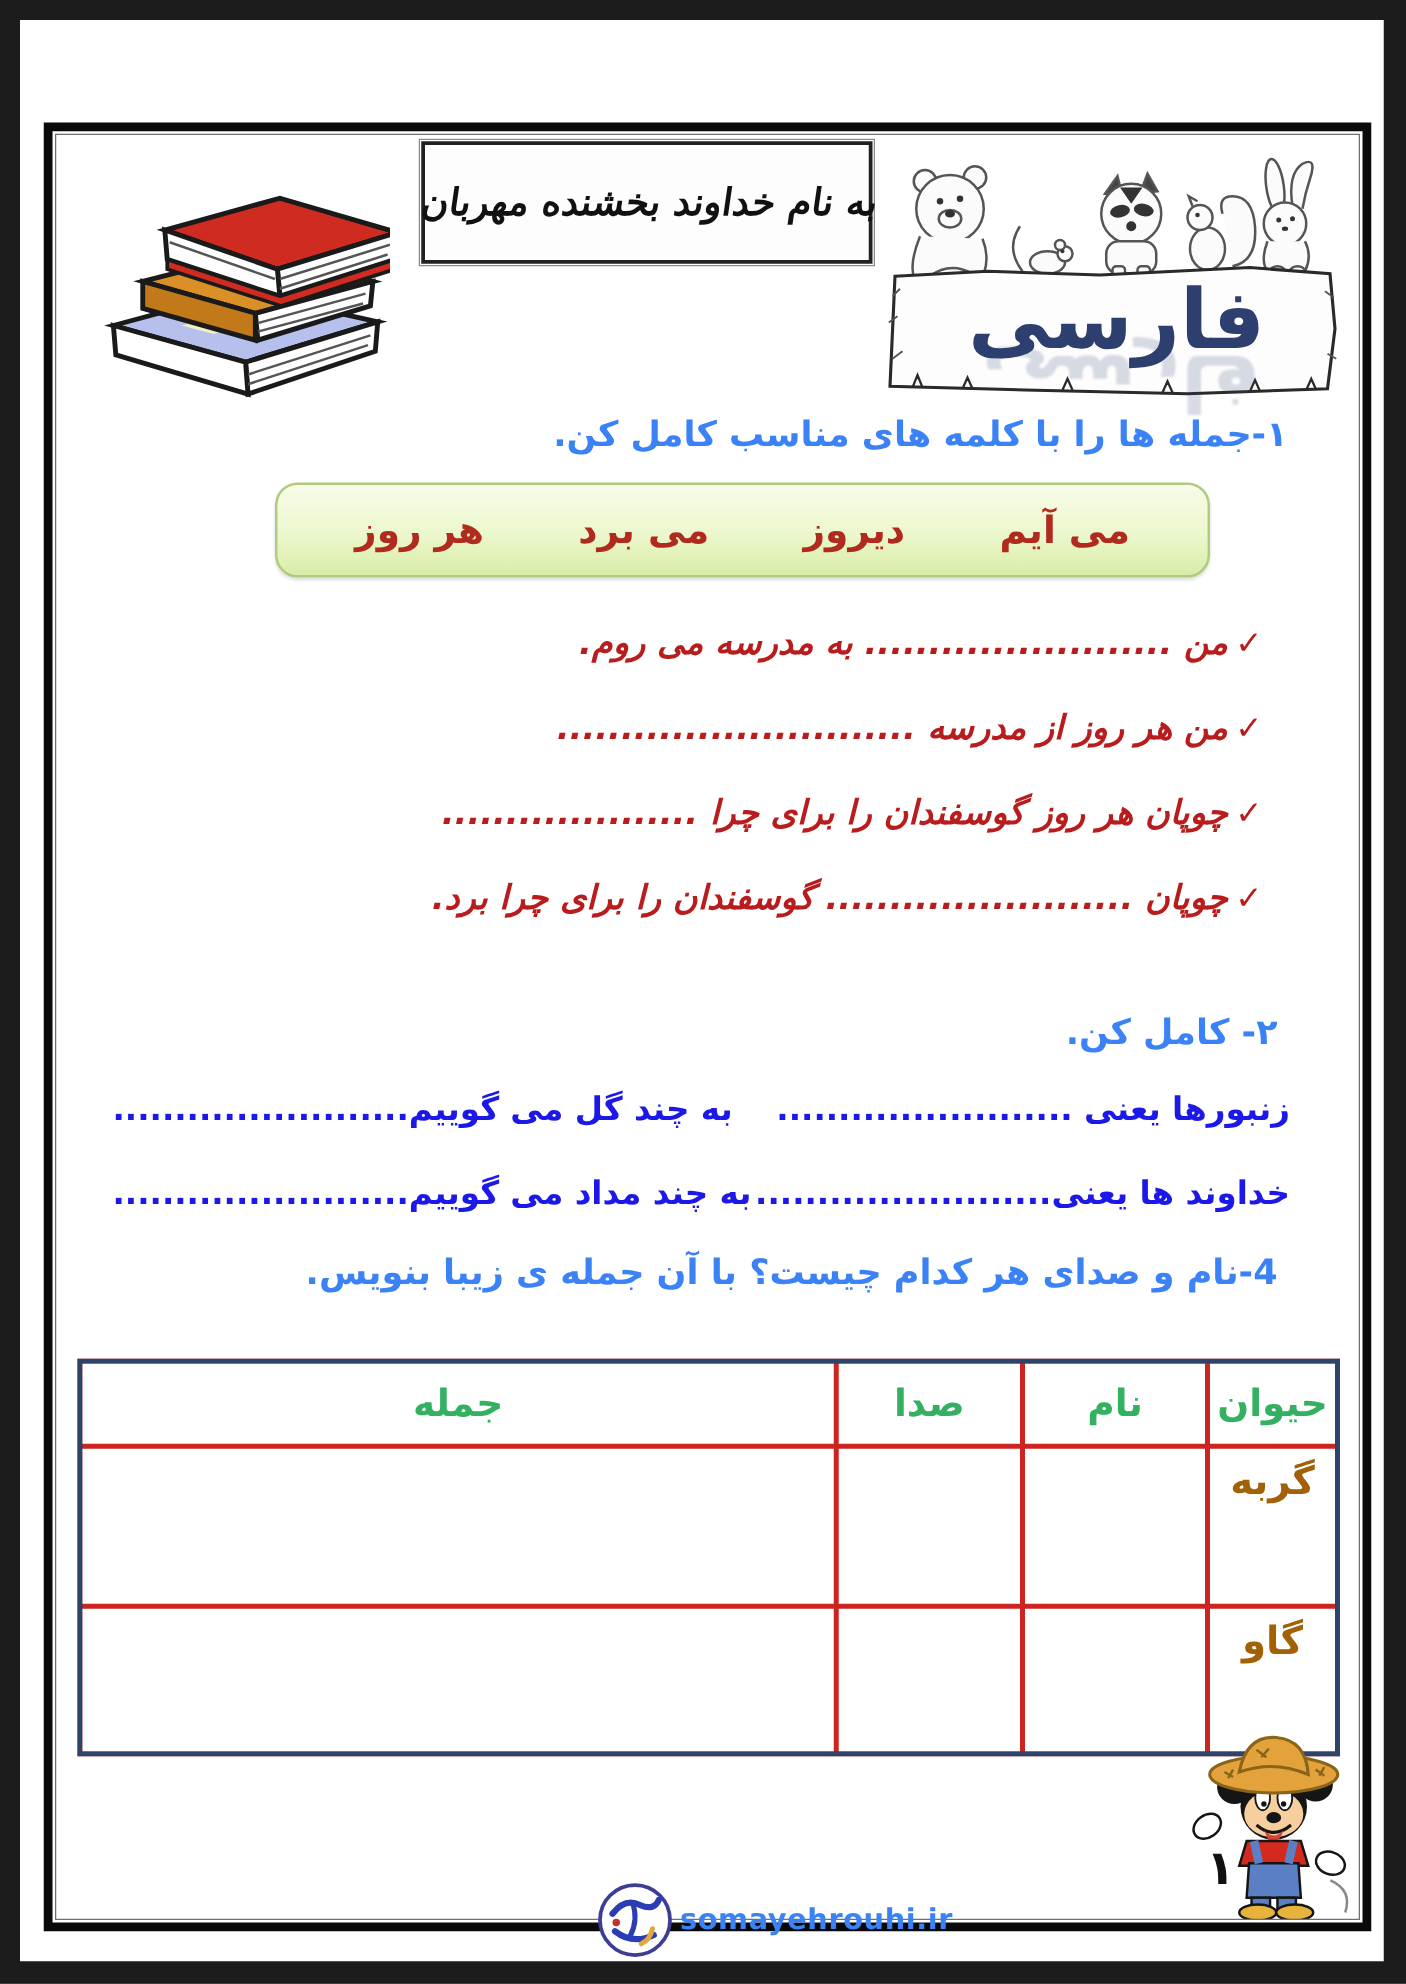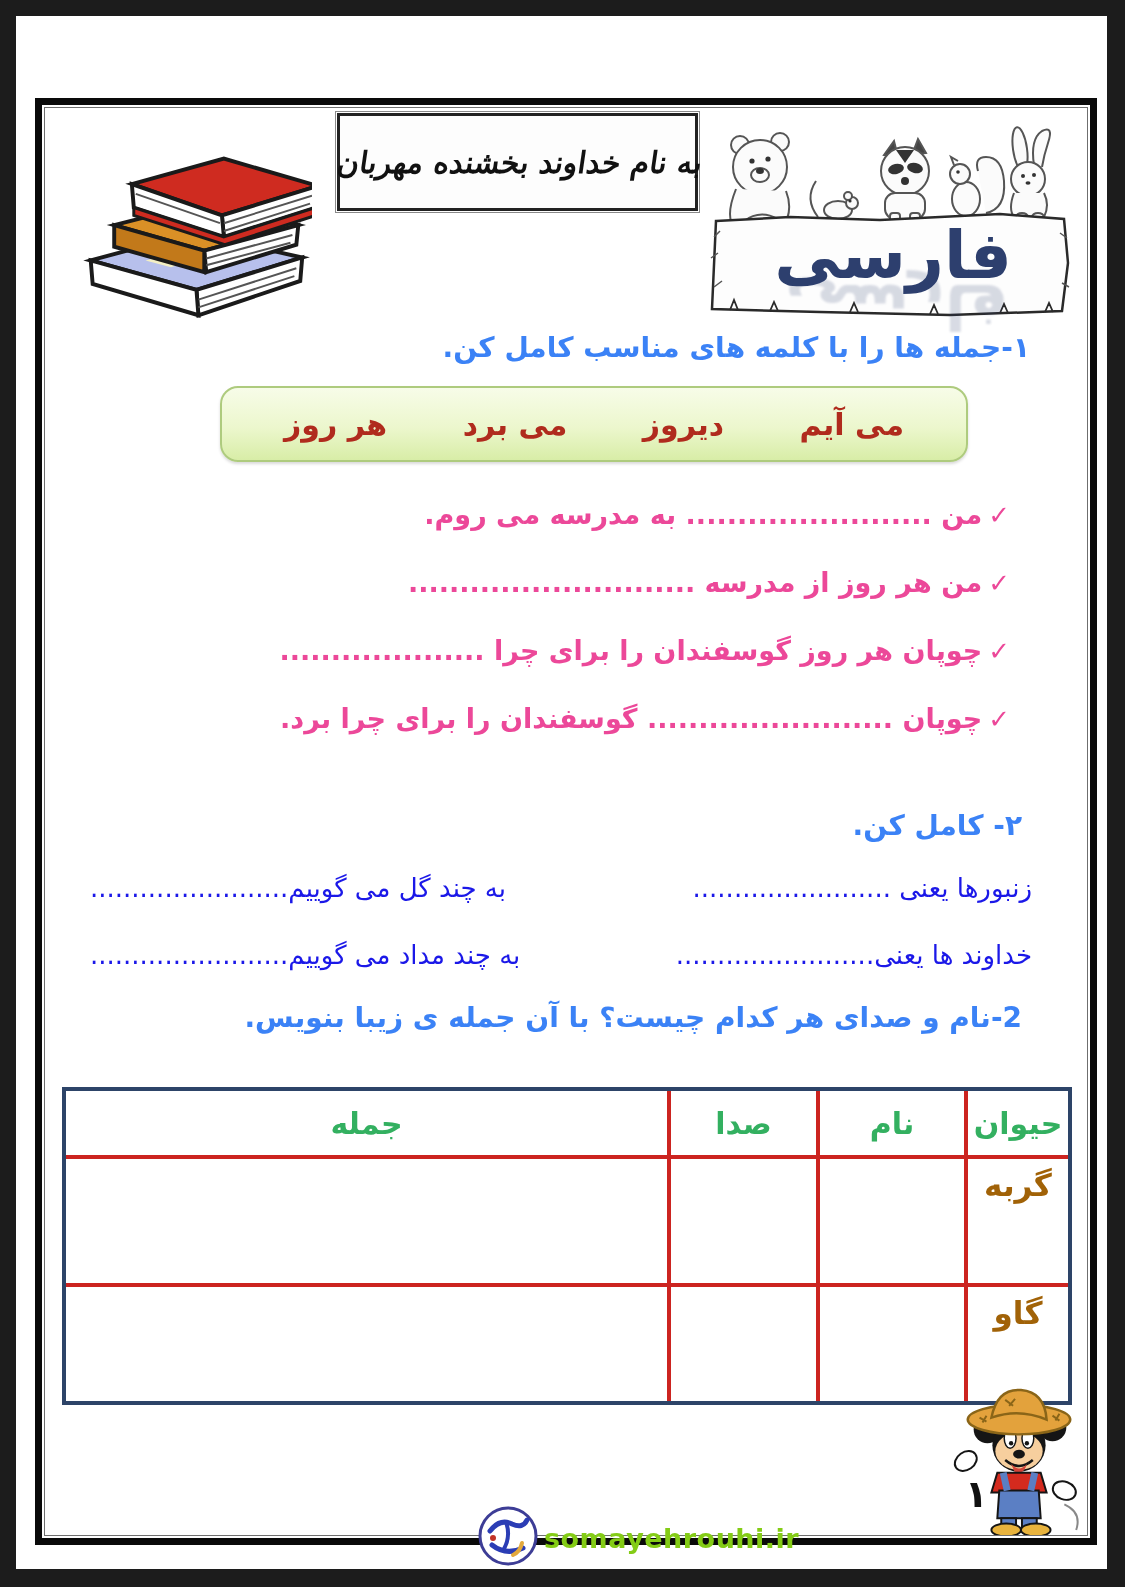--- a/index.html
+++ b/index.html
@@ -26,42 +26,42 @@
   #q3-title{top:896px;right:68px;}
 
   
   .word-bank{position:absolute;left:178px;top:281px;width:748px;height:76px;border-radius:18px;
     border:2px solid #aecb7e;background:linear-gradient(180deg,#f7fce8 0%,#ecf7cd 55%,#d8eda7 100%);
     box-shadow:0 2px 3px rgba(0,0,0,.15);display:flex;direction:rtl;align-items:center;justify-content:space-between;padding:0 62px;box-sizing:border-box;}
   .word-bank .word{font-size:30px;font-weight:bold;color:#b02b1d;white-space:nowrap;}
 
   
   .sentences{position:absolute;top:394px;left:0;right:80px;direction:rtl;}
-  .sentence{font-size:27px;font-weight:bold;color:#ec4899;margin-bottom:37px;white-space:nowrap;}
+  .sentence{font-size:27px;font-weight:bold;color:#b91c1c;margin-bottom:37px;white-space:nowrap;font-style:italic;}
   .sentence .check{display:inline-block;margin-left:6px;font-size:26px;}
 
   
   .fillrow{position:absolute;left:48px;right:58px;display:flex;direction:rtl;justify-content:space-between;}
   #fillrow-0{top:768px;}
   #fillrow-1{top:835px;}
-  .fillrow span{font-size:26px;font-weight:normal;color:#1b18e8;white-space:nowrap;}
+  .fillrow span{font-size:26px;font-weight:bold;color:#1b18e8;white-space:nowrap;}
 
   
   .q3-table{position:absolute;left:20px;top:982px;width:1010px;height:318px;box-sizing:border-box;
     border:4px solid #2d4468;background:#cc2420;display:grid;direction:rtl;
     grid-template-columns:100px 144px 145px 1fr;grid-template-rows:64px 124px 1fr;gap:4px;}
   .q3-table .cell{background:#ffffff;}
   .q3-table .head{display:flex;align-items:center;justify-content:center;font-size:30px;font-weight:bold;color:#33b060;}
   .q3-table .animal-label{font-size:31px;font-weight:bold;color:#a16207;text-align:center;padding-top:8px;}
 
   
   .mickey{position:absolute;right:2px;bottom:2px;width:138px;height:150px;}
   .page-num{position:absolute;right:102px;bottom:22px;font-size:38px;font-weight:bold;color:#111;}
   .site-logo{position:absolute;left:476px;top:1504px;width:64px;height:64px;z-index:5;}
-  .site-text{position:absolute;left:544px;top:1523px;font-size:27px;font-weight:bold;color:#84cc16;z-index:5;letter-spacing:.5px;}
+  .site-text{position:absolute;left:544px;top:1523px;font-size:23px;font-weight:bold;color:#3b82f6;z-index:5;letter-spacing:.5px;}
 </style>
 </head>
 <body>
 
 <div class="screen">
   <div class="paper"></div>
 
   <div class="frame">
 
     <svg class="books" viewBox="0 0 240 195">
@@ -175,21 +175,21 @@
     <div class="q-title" id="q2-title">۲- کامل کن.</div>
     <div class="fillrow" id="fillrow-0">
       <span>زنبورها یعنی ........................</span>
       <span>به چند گل می گوییم........................</span>
     </div>
     <div class="fillrow" id="fillrow-1">
       <span>خداوند ها یعنی........................</span>
       <span>به چند مداد می گوییم........................</span>
     </div>
 
-    <div class="q-title" id="q3-title">2-نام و صدای هر کدام چیست؟ با آن جمله ی زیبا بنویس.</div>
+    <div class="q-title" id="q3-title">4-نام و صدای هر کدام چیست؟ با آن جمله ی زیبا بنویس.</div>
 
     <div class="q3-table">
       <div class="cell head">حیوان</div>
       <div class="cell head">نام</div>
       <div class="cell head">صدا</div>
       <div class="cell head">جمله</div>
 
       <div class="cell animal-label">گربه</div>
       <div class="cell"></div>
       <div class="cell"></div>

